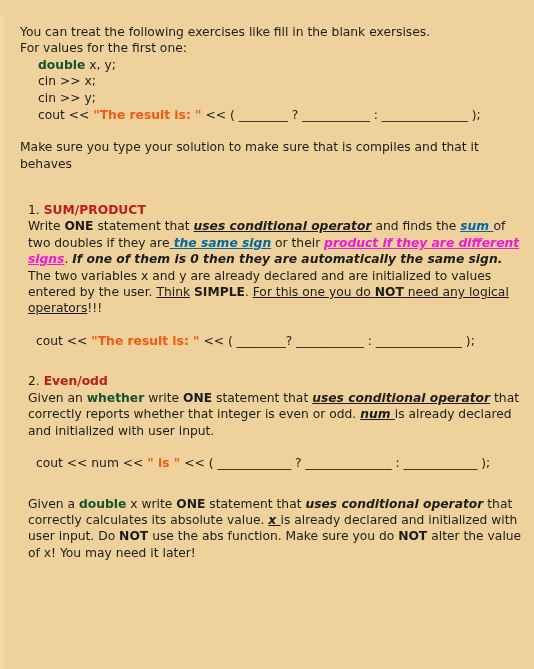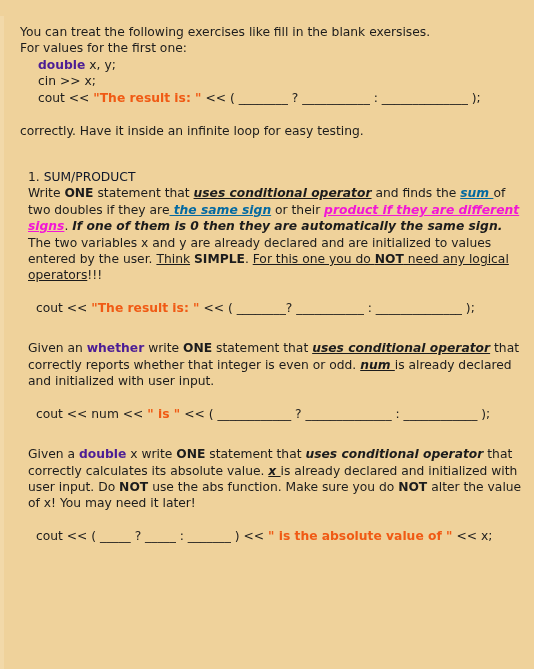--- a/index.html
+++ b/index.html
@@ -40,23 +40,23 @@
     padding-left: 18px;
   }
   .code-line {
     line-height: 16.6px;
     white-space: nowrap;
   }
   .spacer-md { height: 16px; }
   .spacer-lg { height: 24px; }
   .spacer-xl { height: 30px; }
 
-  .kw      { color: #4c1d95; font-weight: bold; }
+  .kw      { color: #14532d; font-weight: bold; }
   .str     { color: #f05a14; font-weight: bold; }
-  .head    { color: #0f172a; font-weight: normal; }
+  .head    { color: #b91c1c; font-weight: bold; }
   .headnum { color: #1c1c1c; }
   .b       { font-weight: bold; text-align: right; }
   .bi      { font-weight: bold; font-style: italic; }
   .biu     { font-weight: bold; font-style: italic; text-decoration: underline; }
   .u       { text-decoration: underline; }
   .green   { color: #0369a1; font-weight: bold; font-style: italic; text-decoration: underline; }
   .magenta { color: #f216d6; font-weight: bold; font-style: italic; text-decoration: underline; }
 
   .section { padding-left: 8px; }
   .section-body { line-height: 16.4px; }
@@ -67,44 +67,45 @@
 
 <div class="page">
   <div class="left-strip"></div>
 
   <p class="intro-line">You can treat the following exercises like fill in the blank exersises.</p>
   <p class="intro-line">For values for the first one:</p>
 
   <div class="code-block">
     <div class="code-line"><span class="kw">double</span><span> x, y;</span></div>
     <div class="code-line">cin &gt;&gt; x;</div>
+    <div class="code-line">cin &gt;&gt; y;</div>
     <div class="code-line"><span>cout &lt;&lt; </span><span class="str">"The result is: "</span><span> &lt;&lt; ( ________ ? ___________ : ______________ );</span></div>
   </div>
 
   <div class="spacer-md"></div>
 
-  <p>correctly. Have it inside an infinite loop for easy testing.</p>
+  <p>Make sure you type your solution to make sure that is compiles and that it behaves</p>
 
   <div class="spacer-xl"></div>
 
   <div class="section">
     <p><span class="headnum">1.</span> <span class="head">SUM/PRODUCT</span></p>
     <p class="section-body"><span>Write </span><span class="b">ONE</span><span> statement that </span><span class="biu">uses conditional operator</span><span> and finds the </span><span class="green">sum </span><span>of two doubles if they are</span><span class="green"> the same sign</span><span> or their </span><span class="magenta">product if they are different signs</span><span>. </span><span class="bi">If one of them is 0 then they are automatically the same sign.</span><span> The two variables x and y are already declared and are initialized to values entered by the user. </span><span class="u">Think</span><span> </span><span class="b">SIMPLE</span><span>. </span><span class="u"><span>For this one you do </span><span class="b">NOT</span><span> need any logical operators</span></span><span>!!!</span></p>
     <div class="spacer-md"></div>
     <div class="code-line code-indent"><span>cout &lt;&lt; </span><span class="str">"The result is: "</span><span> &lt;&lt; ( ________? ___________ : ______________ );</span></div>
   </div>
 
   <div class="spacer-lg"></div>
 
   <div class="section">
+    <p><span class="headnum">2.</span> <span class="head">Even/odd</span></p>
     <p class="section-body"><span>Given an </span><span class="kw">whether</span><span> write </span><span class="b">ONE</span><span> statement that </span><span class="biu">uses conditional operator</span><span> that correctly reports whether that integer is even or odd. </span><span class="biu">num </span><span>is already declared and initialized with user input.</span></p>
     <div class="spacer-md"></div>
     <div class="code-line code-indent"><span>cout &lt;&lt; num &lt;&lt; </span><span class="str">" is "</span><span> &lt;&lt; ( ____________ ? ______________ : ____________ );</span></div>
   </div>
 
   <div class="spacer-lg"></div>
 
   <div class="section">
     <p class="section-body"><span>Given a </span><span class="kw">double</span><span> x write </span><span class="b">ONE</span><span> statement that </span><span class="bi">uses conditional operator</span><span> that correctly calculates its absolute value. </span><span class="biu">x </span><span>is already declared and initialized with user input. Do </span><span class="b">NOT</span><span> use the abs function. Make sure you do </span><span class="b">NOT</span><span> alter the value of x! You may need it later!</span></p>
     <div class="spacer-md"></div>
-    <div class="code-line code-indent"><span>cout &lt;&lt; ( _____ ? _____ : _______ ) &lt;&lt; </span><span class="str">" is the absolute value of "</span><span> &lt;&lt; x;</span></div>
   </div>
 </div>
 
 </body></html>

